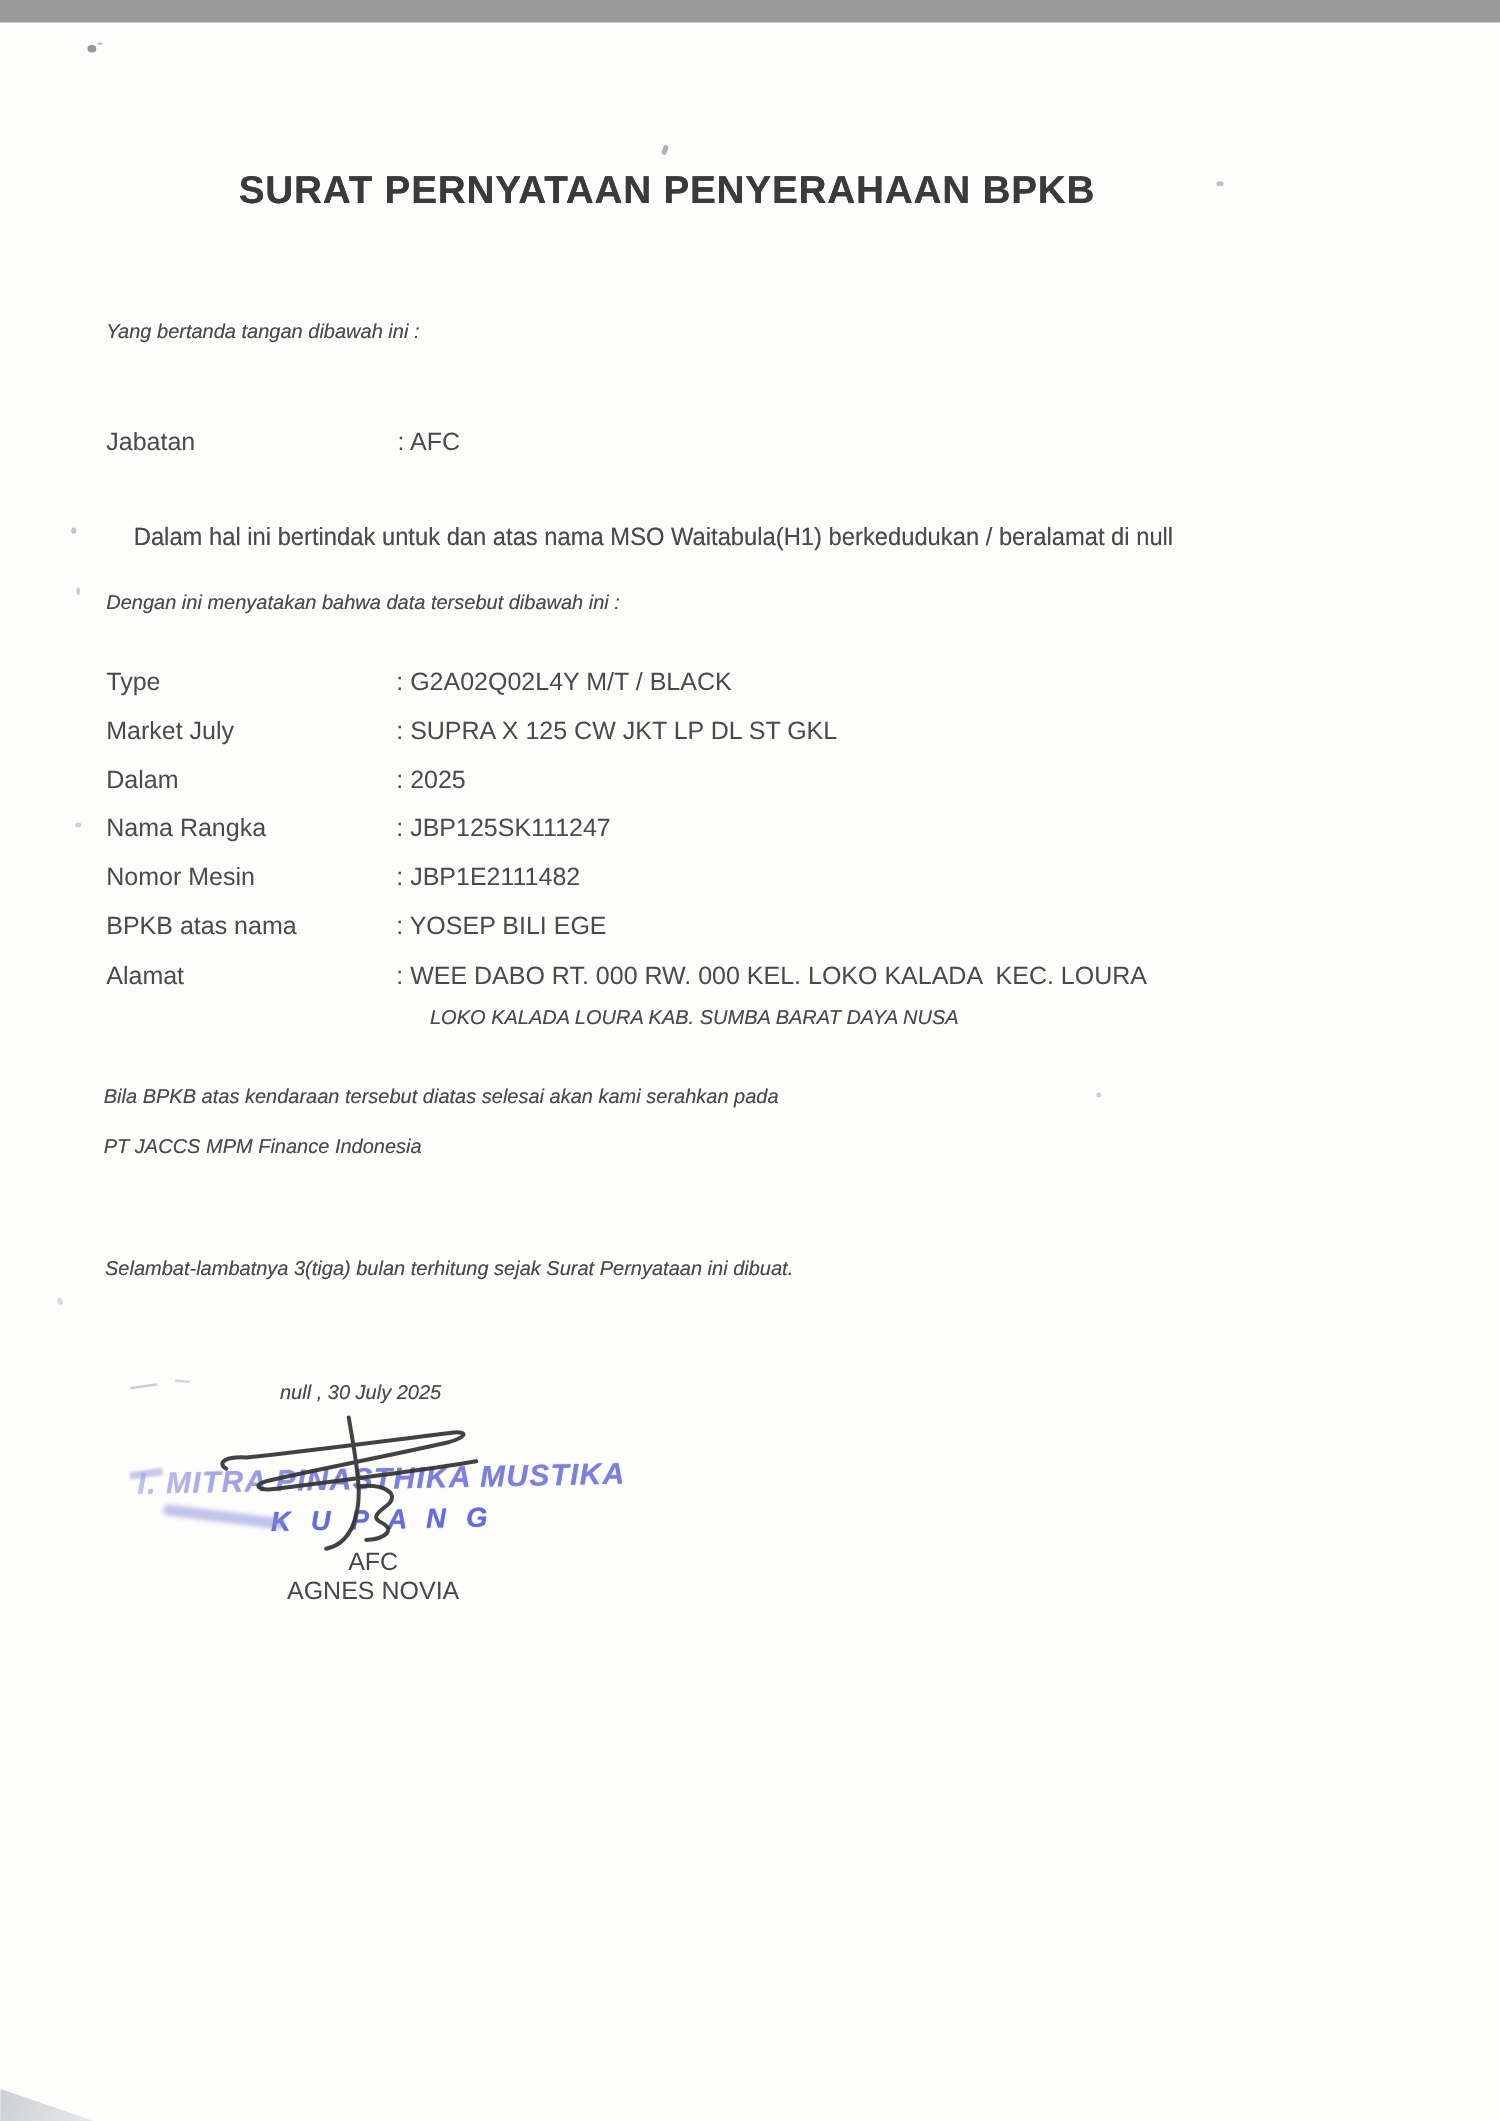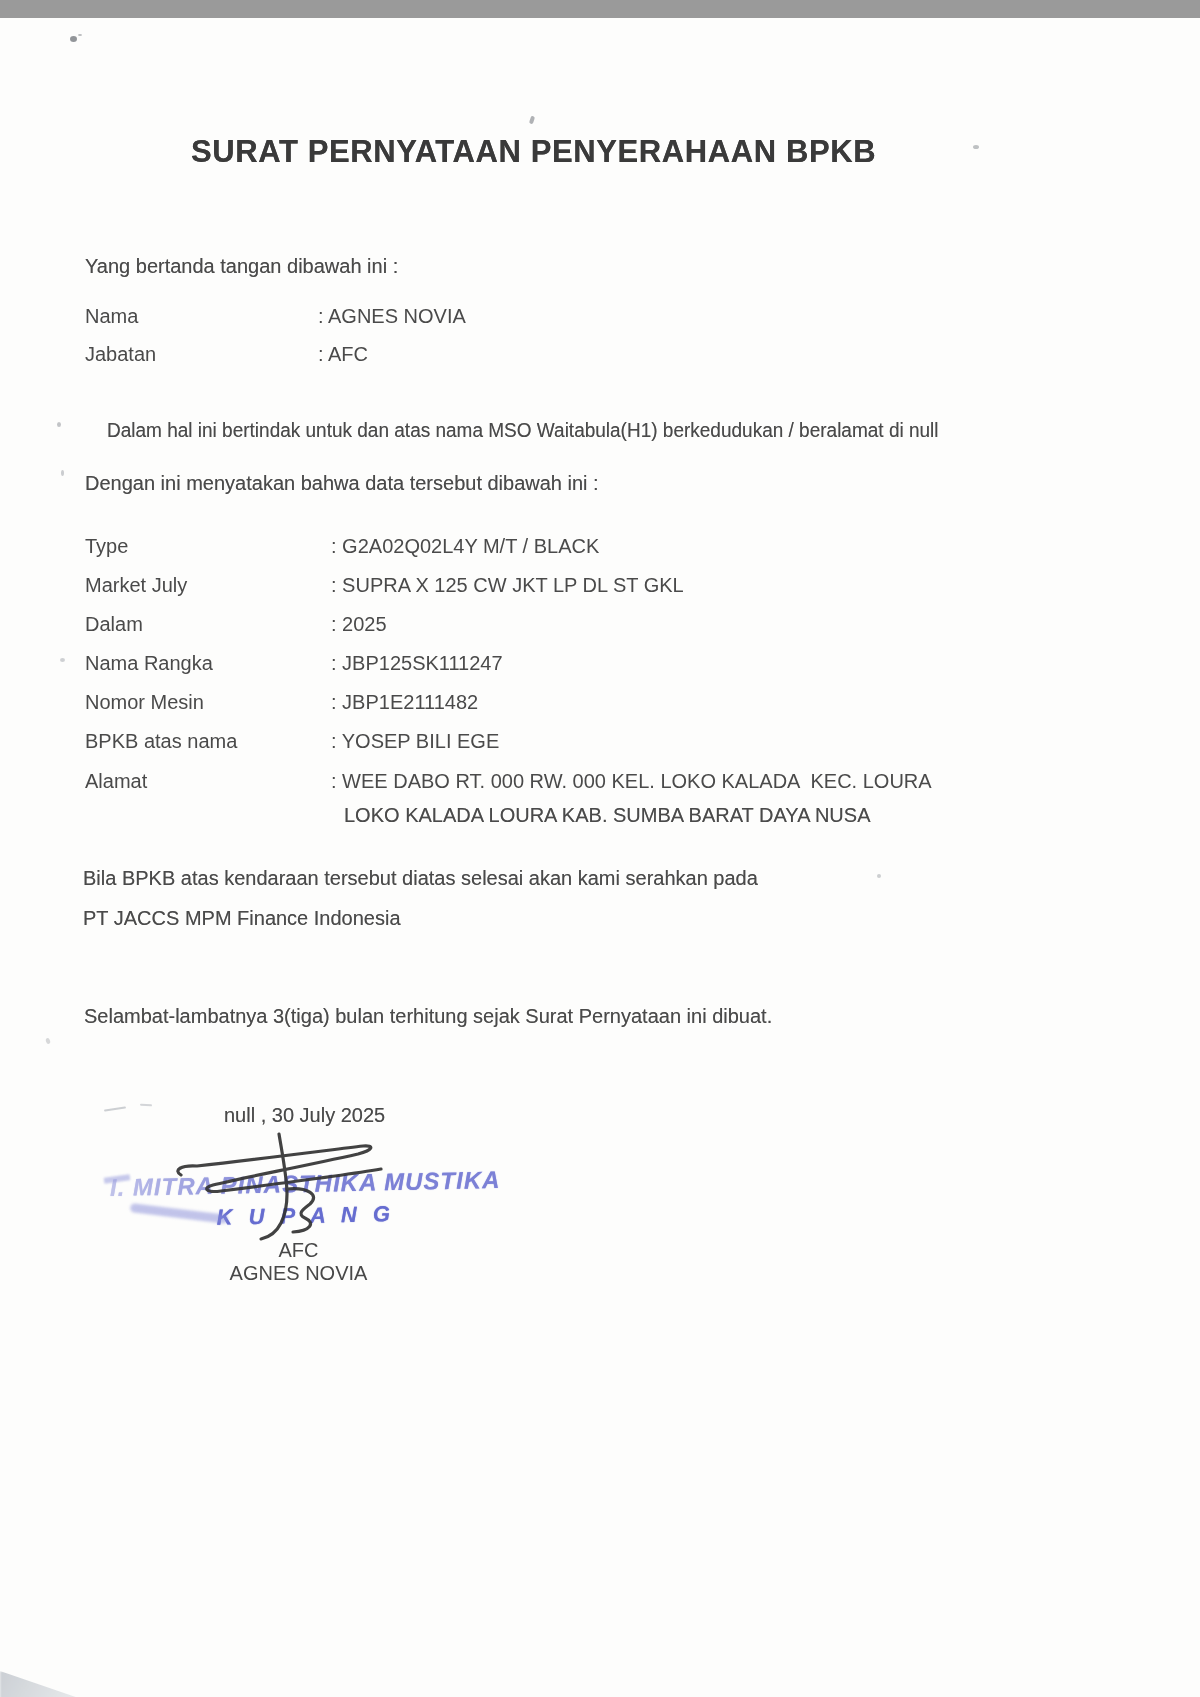--- a/index.html
+++ b/index.html
@@ -13,26 +13,26 @@
     color:#4a4a4a;
     padding-left:46px;
     -webkit-font-smoothing:antialiased;
   }
   .txt{position:absolute; white-space:pre; text-shadow:0 0 0.4px rgba(80,80,80,.55);}
   .title{
     left:191px; top:116px;
     font-size:31px; font-weight:bold; letter-spacing:.6px;
     color:#3a3a3a; text-shadow:0 0 .5px rgba(50,50,50,.8);
   }
-  .body20{font-size:20px; line-height:26px;}
+  .body20{font-size:16px; line-height:26px;font-style:italic;}
   .row{position:absolute; left:0; width:1200px; height:28px;}
   .row .lbl{position:absolute; left:85px; font-size:20px;}
   .row .val{position:absolute; font-size:20px; white-space:pre;}
   .intro-val{left:318px;}
-  .veh-val{left:331px;text-align:right;}
+  .veh-val{left:317px;text-align:right;}
   .condensed{display:inline-block; transform:scaleX(.95); transform-origin:left center;}
   
   .stamp{
     position:absolute; left:103px; top:1152px; width:405px;
     text-align:center;
     color:#7c81d6;
     transform:rotate(-1.2deg);
     font-style:italic; font-weight:bold;
     user-select:none;
   }
@@ -69,24 +69,20 @@
 </style>
 </head>
 <body>
 
 <div class="page">
 
   <div class="txt title">SURAT PERNYATAAN PENYERAHAAN BPKB</div>
 
   <div class="txt body20" style="left:85px; top:235px;">Yang bertanda tangan dibawah ini :</div>
 
-  <div class="row" style="top:287px;">
-    <span class="lbl">Nama</span>
-    <span class="val intro-val">: AGNES NOVIA</span>
-  </div>
   <div class="row" style="top:325px;">
     <span class="lbl">Jabatan</span>
     <span class="val intro-val">: AFC</span>
   </div>
 
   <div class="txt" style="left:85px; top:378px; font-size:20px;">
     <span class="condensed">Dalam hal ini bertindak untuk dan atas nama MSO Waitabula(H1) berkedudukan / beralamat di null</span>
   </div>
 
   <div class="txt body20" style="left:85px; top:452px;">Dengan ini menyatakan bahwa data tersebut dibawah ini :</div>

